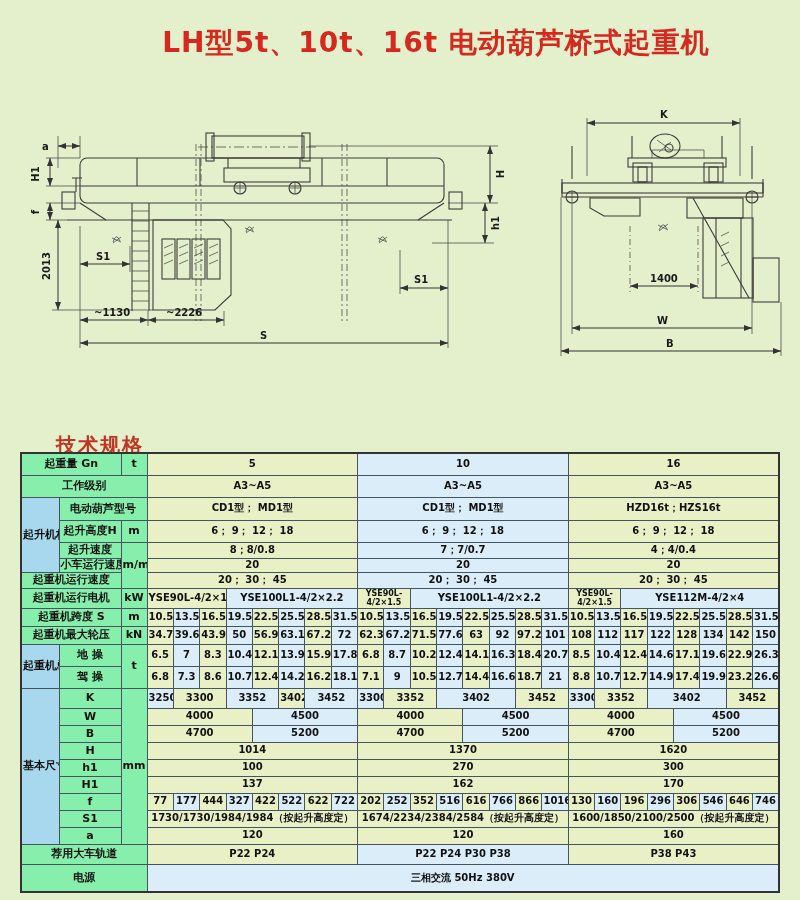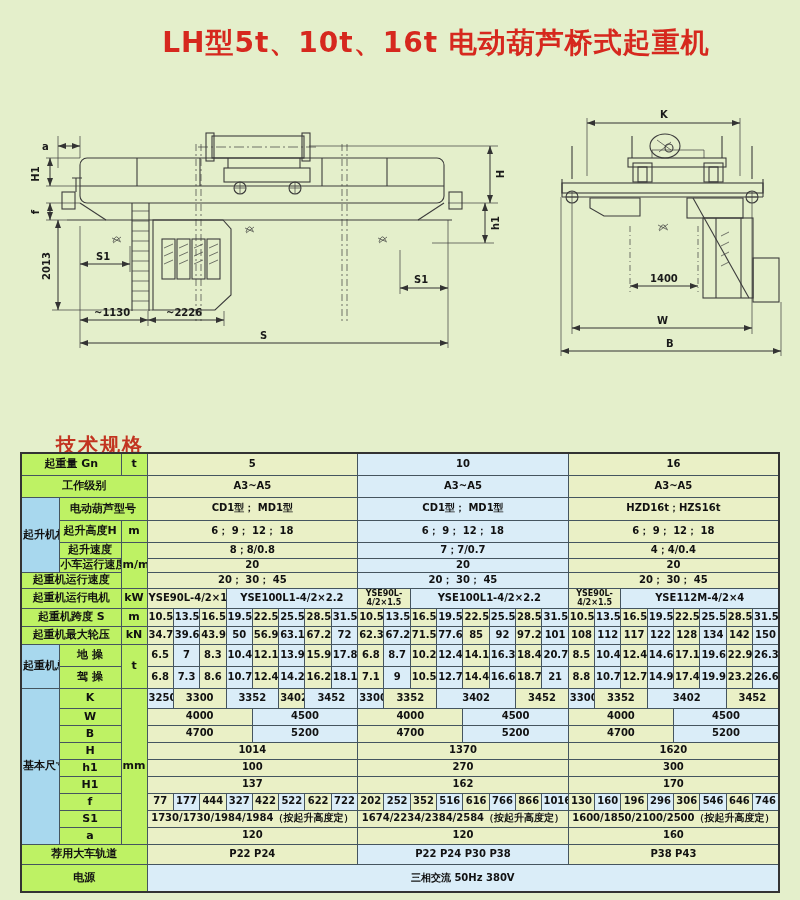--- a/index.html
+++ b/index.html
@@ -16,21 +16,21 @@
   .dash{stroke-dasharray:7 3 2 3;}
   .dash2{stroke-dasharray:6 3 1 3;}
   .cl{stroke-dasharray:10 3 2 3;}
   .dim{stroke:#333;stroke-width:1;marker-start:url(#ar);marker-end:url(#ar);}
   text.dl{font-family:"DejaVu Sans",sans-serif;font-size:10px;font-weight:bold;fill:#1a1a1a;}
   table.spec{position:absolute;left:20px;top:452px;width:760px;border-collapse:collapse;
          table-layout:fixed;font-size:10px;font-weight:bold;color:#111;
          border:2px solid #333;}
   table.spec td{border:1px solid #45555f;text-align:center;vertical-align:middle;
          padding:0 1px;overflow:hidden;white-space:nowrap;line-height:1.05;}
-  td.lbl{background:#bef264;font-size:11px;}
+  td.lbl{background:#86efac;font-size:11px;}
   td.lbl.sm2{font-size:11px;}
   td.grp{white-space:normal;line-height:1.2;background:#a8d8ee;font-size:11px;}
   td.d.g{background:#eaf0c6;}
   td.d.b{background:#daedf8;}
   td.d.sm{font-size:8px;white-space:normal;line-height:1.15;}
   tr.r22{height:22px;} tr.r23{height:23px;} tr.r16{height:16px;} tr.r14{height:14px;}
   tr.r18{height:18px;margin-top:39px;} tr.r20{height:20px;} tr.r17{height:17px;} tr.r24{height:28px;}
 </style>
 </head>
 <body>
@@ -323,21 +323,21 @@
           <td colspan="1" class="d g">43.9</td>
           <td colspan="1" class="d b">50</td>
           <td colspan="1" class="d g">56.9</td>
           <td colspan="1" class="d b">63.1</td>
           <td colspan="1" class="d g">67.2</td>
           <td colspan="1" class="d b">72</td>
           <td colspan="1" class="d g">62.3</td>
           <td colspan="1" class="d b">67.2</td>
           <td colspan="1" class="d g">71.5</td>
           <td colspan="1" class="d b">77.6</td>
-          <td colspan="1" class="d g">85</td>
+          <td colspan="1" class="d g">63</td>
           <td colspan="1" class="d b">92</td>
           <td colspan="1" class="d g">97.2</td>
           <td colspan="1" class="d b">101</td>
           <td colspan="1" class="d g">108</td>
           <td colspan="1" class="d b">112</td>
           <td colspan="1" class="d g">117</td>
           <td colspan="1" class="d b">122</td>
           <td colspan="1" class="d g">128</td>
           <td colspan="1" class="d b">134</td>
           <td colspan="1" class="d g">142</td>

